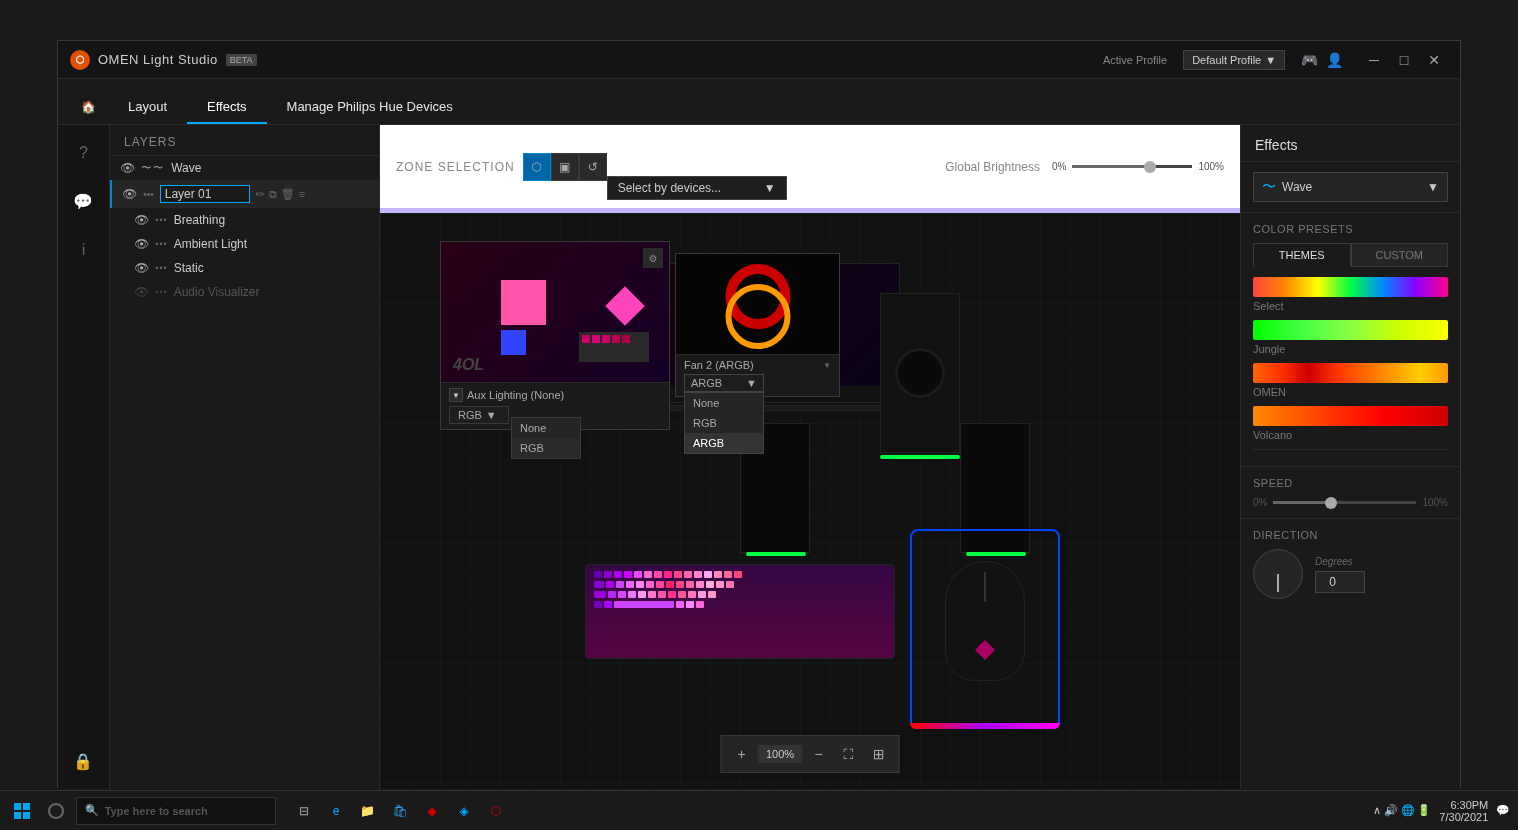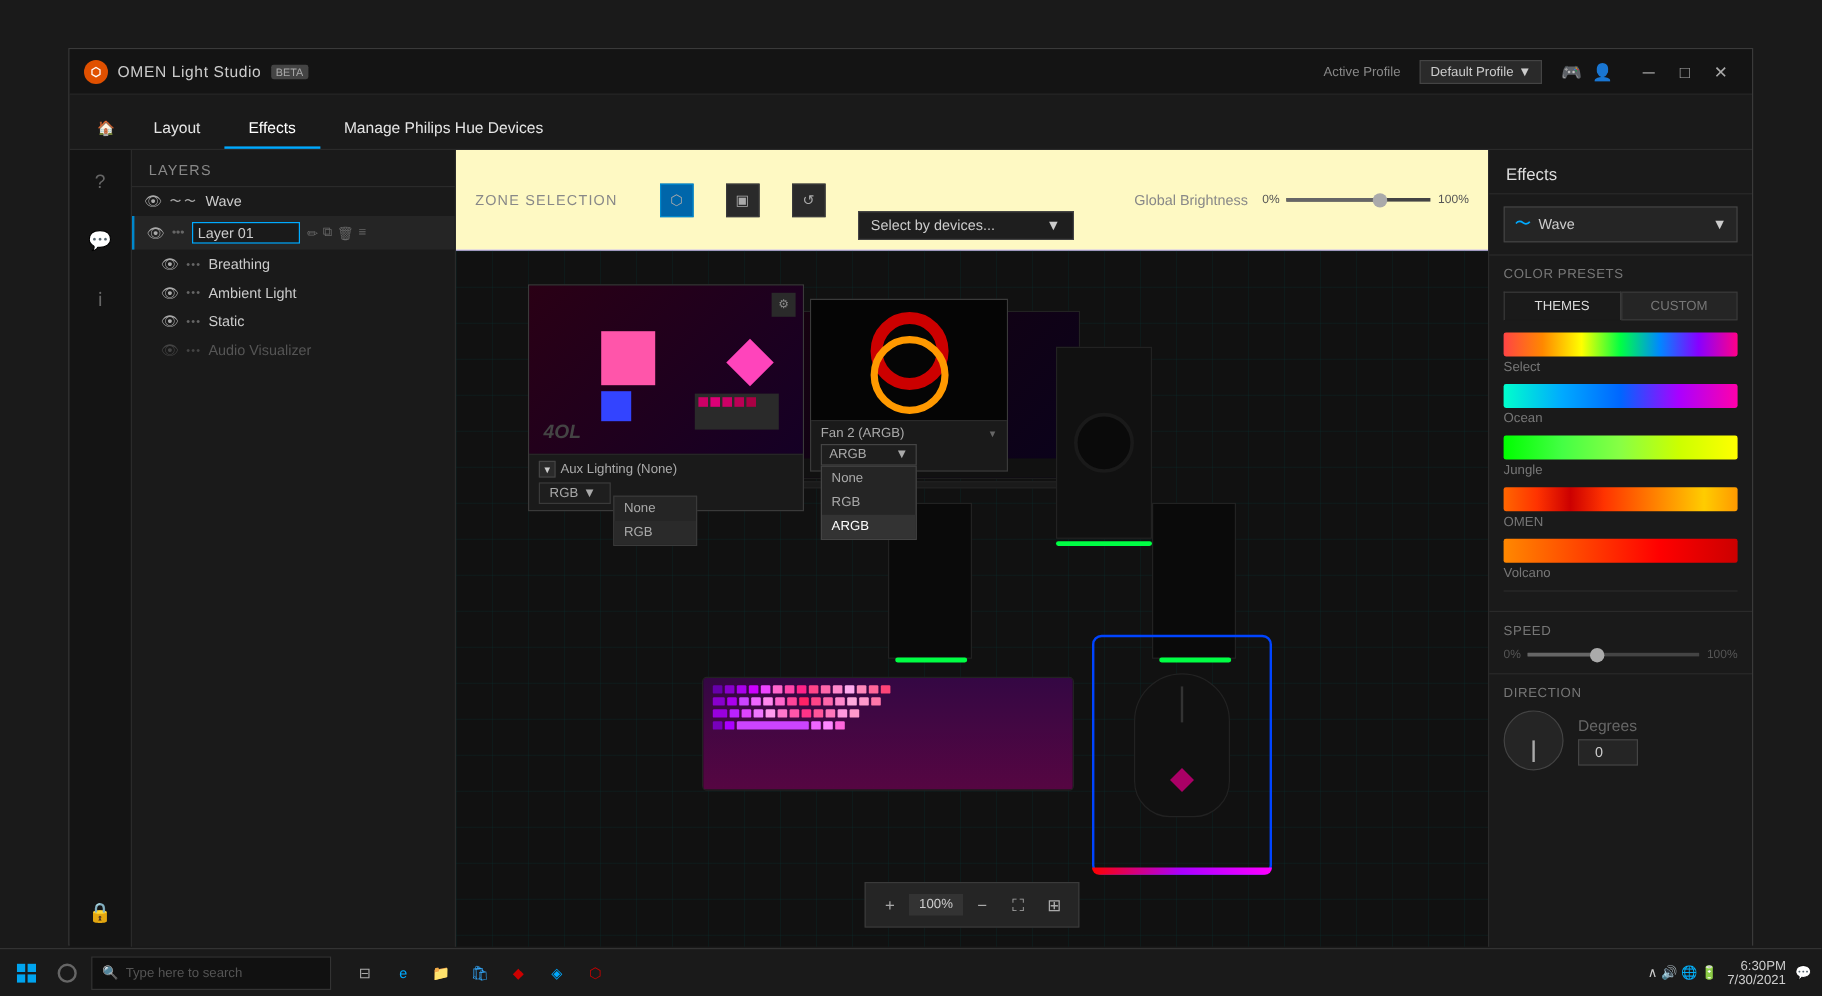--- a/index.html
+++ b/index.html
@@ -181,26 +181,26 @@
       border: 1px solid #00aaff;
       color: #ccc;
       font-size: 12px;
       padding: 1px 4px;
       width: 90px;
     }
     .layer-actions { display: flex; gap: 4px; color: #666; font-size: 11px; }
 
     
     .zone-bar {
-      background: #fef9c3;
-      border-bottom: 1px solid #c4b5fd;
+      background: #ffffff;
+      border-bottom: 5px solid #c4b5fd;
       padding: 8px 16px;
       display: flex;
       align-items: center;
-      gap: 27px;
+      gap: 0;
       min-height: 48px;
     }
     .zone-bar-title {
       font-size: 12px;
       color: #888;
       text-transform: uppercase;
       letter-spacing: 1px;
       margin-right: 8px;
     }
     .zone-tool-btn {
@@ -371,21 +371,21 @@
       left: 50%;
       width: 2px;
       height: 18px;
       background: #aaa;
       transform-origin: bottom center;
       transform: translateX(-50%) rotate(180deg);
     }
     .degrees-field {
       display: flex; flex-direction: column; gap: 4px;
     }
-    .degrees-label { font-size: 13px; color: #666; }
+    .degrees-label { font-size: 10px; color: #666; font-style: italic; }
     .degrees-input {
       background: #252525;
       border: 1px solid #444;
       color: #ccc;
       width: 50px;
       padding: 3px 6px;
       font-size: 12px;
       text-align: center;
     }
 
@@ -737,24 +737,20 @@
         <div class="preset-tabs">
           <div class="preset-tab active">THEMES</div>
           <div class="preset-tab">CUSTOM</div>
         </div>
 
         <div class="color-bar-item">
           <div class="color-bar galaxy-gradient" style="height:20px;border-radius:2px;"></div>
           <div class="color-bar-label">Select</div>
         </div>
 
-        <div class="color-bar-item">
-          <div class="color-bar ocean-gradient" style="height:20px;border-radius:2px;"></div>
-          <div class="color-bar-label">Ocean</div>
-        </div>
 
         <div class="color-bar-item">
           <div class="color-bar jungle-gradient" style="height:20px;border-radius:2px;"></div>
           <div class="color-bar-label">Jungle</div>
         </div>
 
         <div class="color-bar-item">
           <div class="color-bar omen-gradient" style="height:20px;border-radius:2px;"></div>
           <div class="color-bar-label">OMEN</div>
         </div>
@@ -806,21 +802,21 @@
         <rect x="9" y="0" width="7" height="7" fill="#00a4ef"></rect>
         <rect x="0" y="9" width="7" height="7" fill="#00a4ef"></rect>
         <rect x="9" y="9" width="7" height="7" fill="#00a4ef"></rect>
       </svg>
     </div>
     <div style="width:28px;height:28px;display:flex;align-items:center;justify-content:center;cursor:pointer;">
       <div style="width:16px;height:16px;border-radius:50%;border:2px solid #666;"></div>
     </div>
     <div style="background:#111;border:1px solid #333;display:flex;align-items:center;padding:2px 8px;gap:6px;height:28px;width:200px;">
       <span style="color:#555;font-size:11px;">🔍</span>
-      <span style="color:#555;font-size:11px;">Type here to search</span>
+      <span style="color:#555;font-size:11px;font-weight:bold;">Type here to search</span>
     </div>
 
     <div style="display:flex;gap:4px;margin-left:8px;">
       <div style="width:28px;height:28px;display:flex;align-items:center;justify-content:center;cursor:pointer;color:#aaa;">⊟</div>
       <div style="width:28px;height:28px;display:flex;align-items:center;justify-content:center;cursor:pointer;color:#00aaff;">e</div>
       <div style="width:28px;height:28px;display:flex;align-items:center;justify-content:center;cursor:pointer;color:#ffaa00;">📁</div>
       <div style="width:28px;height:28px;display:flex;align-items:center;justify-content:center;cursor:pointer;color:#33aaff;">🛍</div>
       <div style="width:28px;height:28px;display:flex;align-items:center;justify-content:center;cursor:pointer;color:#cc0000;">◆</div>
       <div style="width:28px;height:28px;display:flex;align-items:center;justify-content:center;cursor:pointer;color:#00aaff;">◈</div>
       <div style="width:28px;height:28px;display:flex;align-items:center;justify-content:center;cursor:pointer;color:#cc0000;">⬡</div>

